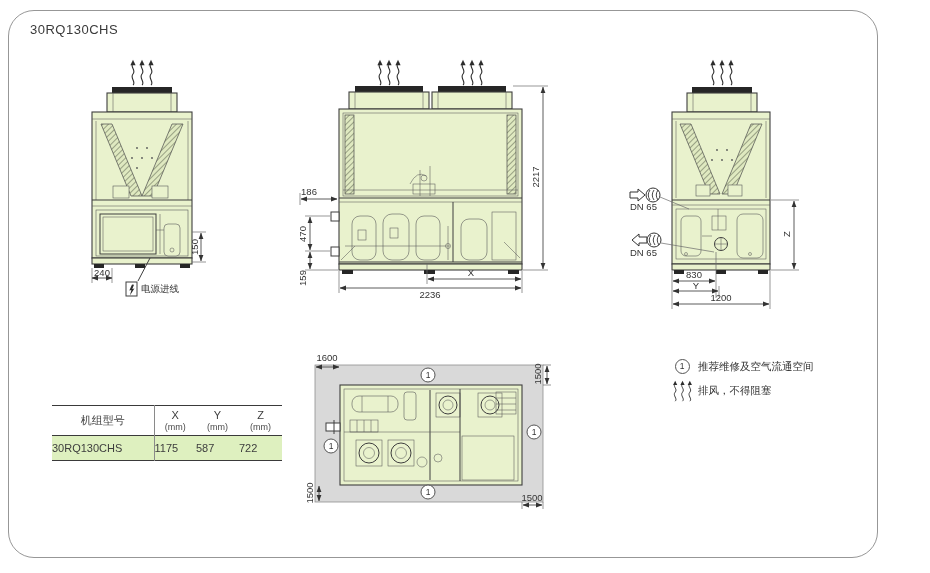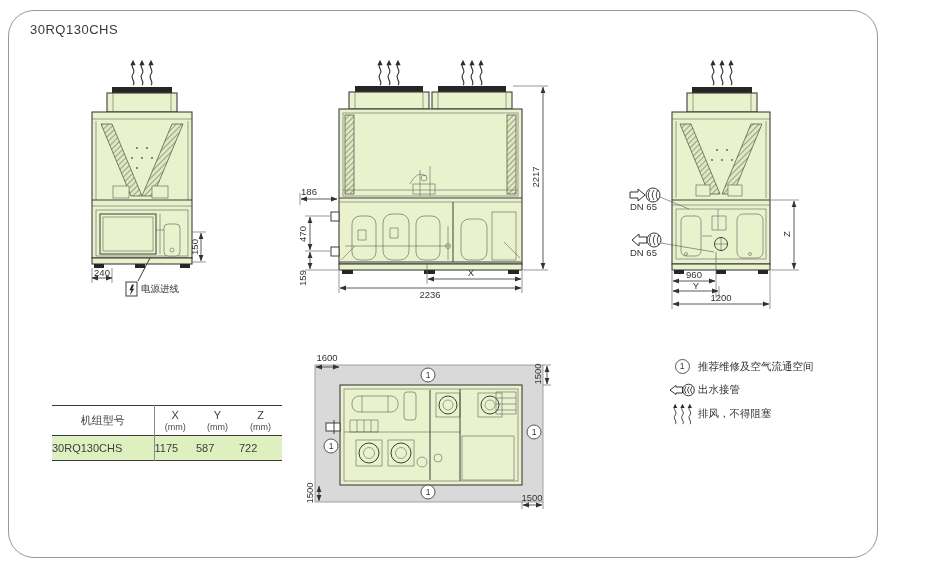--- a/index.html
+++ b/index.html
@@ -310,21 +310,21 @@
 
 <span class="dim" style="left:309px;top:192px">186</span>
 <span class="dim v" style="left:303px;top:234px">470</span>
 <span class="dim v" style="left:303px;top:278px">159</span>
 <span class="dim" style="left:430px;top:295px">2236</span>
 <span class="dim" style="left:471px;top:273px">X</span>
 <span class="dim v" style="left:536px;top:177px">2217</span>
 
 <span class="lbl" style="left:630px;top:202px">DN 65</span>
 <span class="lbl" style="left:630px;top:248px">DN 65</span>
-<span class="dim" style="left:694px;top:275px">960</span>
+<span class="dim" style="left:694px;top:275px">830</span>
 <span class="dim" style="left:696px;top:286px">Y</span>
 <span class="dim" style="left:721px;top:298px">1200</span>
 <span class="dim v" style="left:787px;top:234px">Z</span>
 
 <span class="dim" style="left:327px;top:358px">1600</span>
 <span class="dim v" style="left:538px;top:374px">1500</span>
 <span class="dim v" style="left:310px;top:493px">1500</span>
 <span class="dim" style="left:532px;top:498px">1500</span>
 
 <div class="marker1" style="left:428px;top:375px">1</div>
@@ -357,30 +357,20 @@
   </tbody>
 </table>
 
 <div class="legend">
   <div class="legend-row">
     <span class="legend-icon">
       <span class="marker1 inline">1</span>
     </span>
     <span class="legend-label">推荐维修及空气流通空间</span>
   </div>
-  <div class="legend-row">
-    <span class="legend-icon">
-      <svg width="26" height="16" viewBox="0 0 26 16">
-        <path class="ic" d="M13.5,5 H7 V3.5 L1,8 L7,12.5 V11 H13.5 Z"></path>
-        <circle class="ic" cx="19.5" cy="8" r="5.8"></circle>
-        <path class="icl" d="M17,4.5 q-3,3.5 0,7 M20,4.5 q-3,3.5 0,7 M23,4.5 q-3,3.5 0,7"></path>
-      </svg>
-    </span>
-    <span class="legend-label">出水接管</span>
-  </div>
   <div class="legend-row tall">
     <span class="legend-icon">
       <svg width="21" height="22" viewBox="-3 -4 24 27">
           <use href="#wavy3"></use>
         </svg>
     </span>
     <span class="legend-label">排风，不得阻塞</span>
   </div>
 </div>
 

